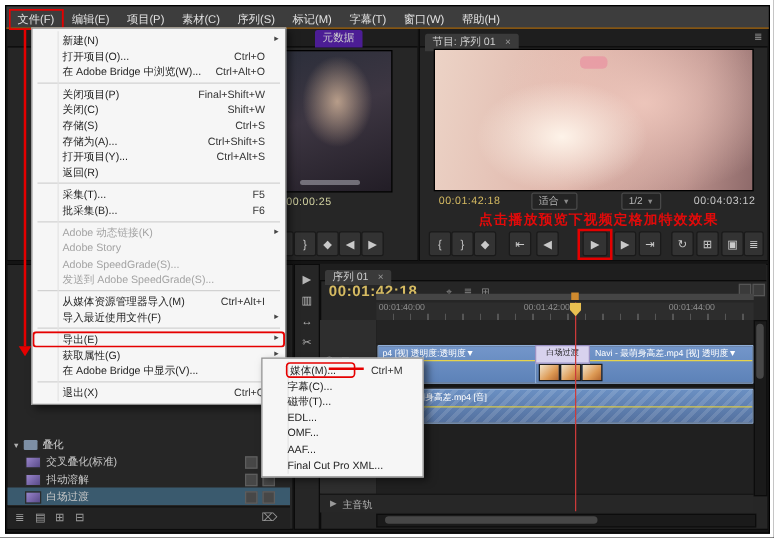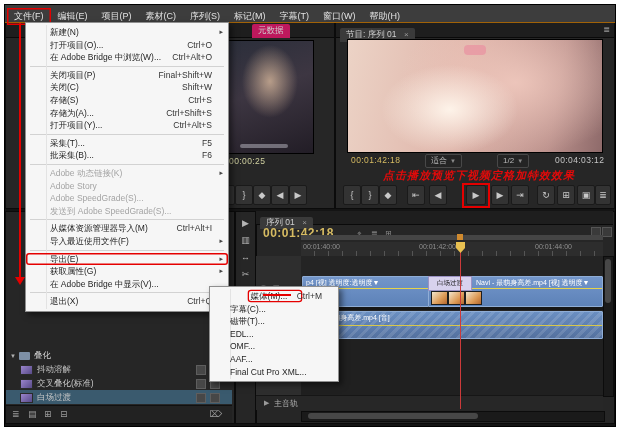--- a/index.html
+++ b/index.html
@@ -47,21 +47,21 @@
         box-shadow:3px 3px 6px rgba(0,0,0,.5);z-index:30;font-size:8.5px;color:#1e1e1e;}
   .menu::before{content:'';position:absolute;left:20px;top:2px;bottom:2px;width:1px;background:#e3e3e3;}
   .mi{position:relative;height:12.6px;line-height:12.6px;padding:0 18px 0 24px;white-space:nowrap;}
   .mi .sc{position:absolute;right:16px;color:#333;}
   .mi .arrow{position:absolute;right:5px;font-size:7px;color:#444;}
   .mi.dim{color:#a3a3a3;}
   .mi.dim .sc{color:#a3a3a3;}
   .menusep{height:1px;background:#d2d2d2;margin:2px 4px;}
   .menu .mi.boxed{box-shadow:inset 0 0 0 1.5px #e50000;border-radius:3px;}
   .submenu .mi{padding-left:20px;}
-  .submenu .mi.boxed{box-shadow:none;text-align:center;}
+  .submenu .mi.boxed{box-shadow:none;}
   .submenu .mi.boxed .lbl{box-shadow:0 0 0 1.3px #e50000;border-radius:2px;padding:0 14px 0 2px;}
   
   .red{z-index:40;}
   .redline-v{position:absolute;width:2px;background:#e50000;}
   .redhead{position:absolute;width:0;height:0;border-left:5px solid transparent;
            border-right:5px solid transparent;border-top:8px solid #e50000;}
   .redline-h{position:absolute;height:2px;background:#e50000;}
   .redbox{position:absolute;border:2px solid #e50000;}
   .tip{position:absolute;color:#e20a0a;font-weight:bold;font-size:11px;text-align:center;
        letter-spacing:1px;z-index:25;}
@@ -105,21 +105,21 @@
   .sthumb{position:absolute;background:#474747;border-radius:3px;}
   .hdrbtn{position:absolute;width:8px;height:8px;background:#3a3a3a;border:1px solid #555;}
 </style>
 </head>
 <body>
 
 <div class="app">
 
   <div class="panel" style="left:0;top:17px;width:328px;height:185px;">
     <div class="tabstrip">
-      <span class="tab" style="position:absolute;left:242px;top:1px;background:#be185d;">
+      <span class="tab" style="position:absolute;left:242px;top:1px;background:#4c1d95;">
         <span>元数据</span>
       </span>
     </div>
     <div class="srcvid abs" style="left:208px;top:17px;width:98px;height:112px;">
       <div class="sub-smudge"></div>
     </div>
     <div class="abs tc" style="left:210px;top:133px;color:#d0d0a0;">00:00:00:25</div>
   </div>
 
   <div class="tbtn red-none" style="left:212px;top:180px;">{</div>
@@ -162,26 +162,26 @@
   <div class="tbtn" style="left:572px;top:180px;">▣</div>
   <div class="tbtn" style="left:590px;top:180px;width:14px;">≣</div>
 
   <div class="panel" style="left:0;top:206px;width:228px;height:211px;">
     <div style="position:absolute;left:0;top:136px;width:226px;">
       <div class="foldrow">
         <span class="tri">▼</span><span class="bin"></span><span>叠化</span>
       </div>
       <div>
         <div class="prow">
-            <span class="fxicon"></span><span>抖动溶解</span>
+            <span class="fxicon"></span><span>交叉叠化(标准)</span>
             <span class="mini" style="right:26px;"></span>
             <span class="mini" style="right:12px;"></span>
           </div>
           <div class="prow">
-            <span class="fxicon"></span><span>交叉叠化(标准)</span>
+            <span class="fxicon"></span><span>抖动溶解</span>
             <span class="mini" style="right:26px;"></span>
             <span class="mini" style="right:12px;"></span>
           </div>
           <div class="prow selected">
             <span class="fxicon"></span><span>白场过渡</span>
             <span class="mini" style="right:26px;"></span>
             <span class="mini" style="right:12px;"></span>
           </div>
       </div>
     </div>
@@ -309,20 +309,25 @@
       <div class="mi">
         <span class="lbl">存储为(A)...</span>
         <span class="sc">Ctrl+Shift+S</span>
         
       </div>
       <div class="mi">
         <span class="lbl">打开项目(Y)...</span>
         <span class="sc">Ctrl+Alt+S</span>
         
       </div>
+      <div class="mi">
+        <span class="lbl">返回(R)</span>
+        <span class="sc"></span>
+        
+      </div>
       <div class="menusep"></div>
       <div class="mi">
         <span class="lbl">采集(T)...</span>
         <span class="sc">F5</span>
         
       </div>
       <div class="mi">
         <span class="lbl">批采集(B)...</span>
         <span class="sc">F6</span>
         
@@ -410,16 +415,16 @@
       </div>
       <div class="mi">
         <span class="lbl">Final Cut Pro XML...</span>
         <span class="sc"></span>
       </div>
   </div>
 
   <div class="redline-v red" style="left:14px;top:18px;height:254px;"></div>
   <div class="redhead red" style="left:10px;top:272px;"></div>
   <div class="redline-h red" style="left:258px;top:289px;width:28px;"></div>
-  <div class="tip" style="left:348px;top:163px;width:252px;font-style:italic;">点击播放预览下视频定格加特效效果</div>
+  <div class="tip" style="left:348px;top:163px;width:252px;">点击播放预览下视频定格加特效效果</div>
   <div class="redbox red" style="left:457px;top:178px;width:24px;height:21px;"></div>
 
 </div>
 
 </body></html>

